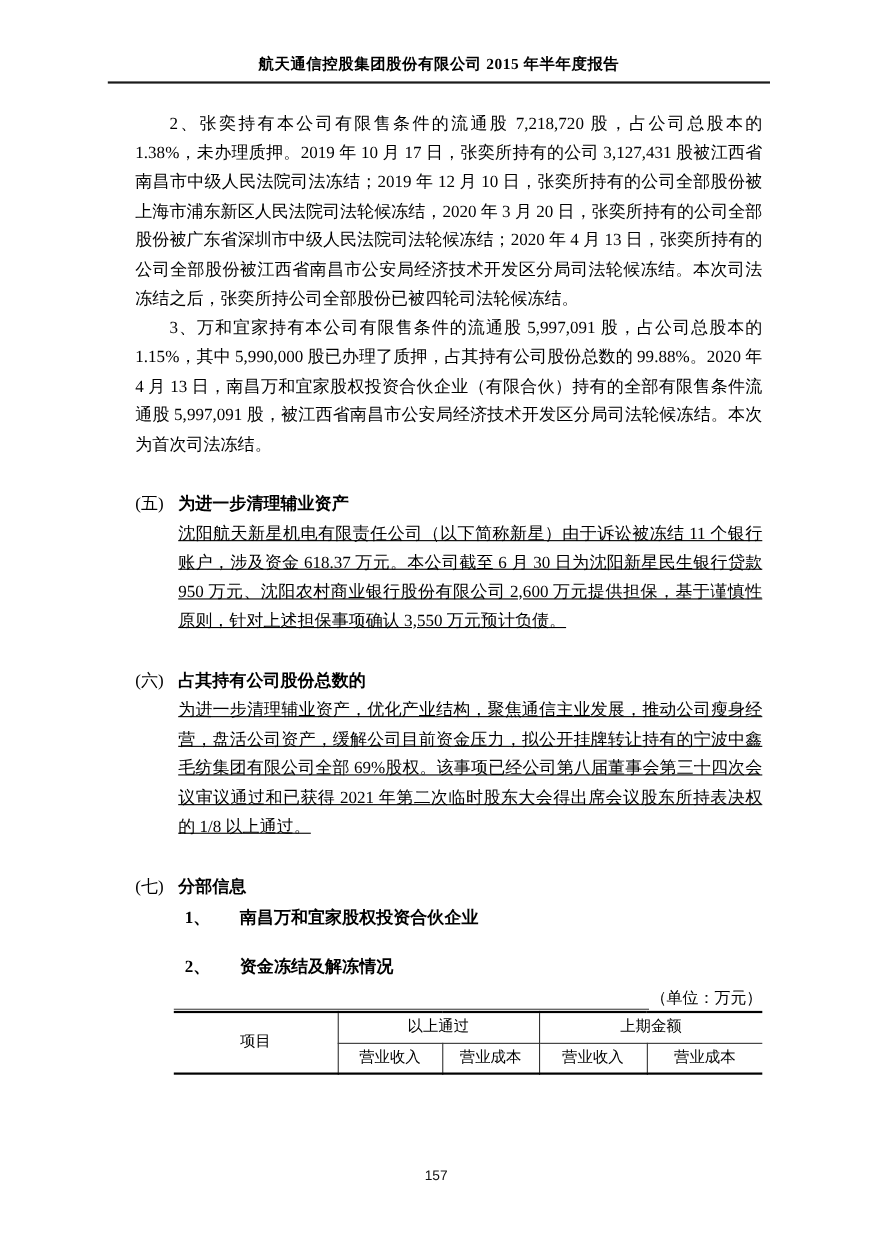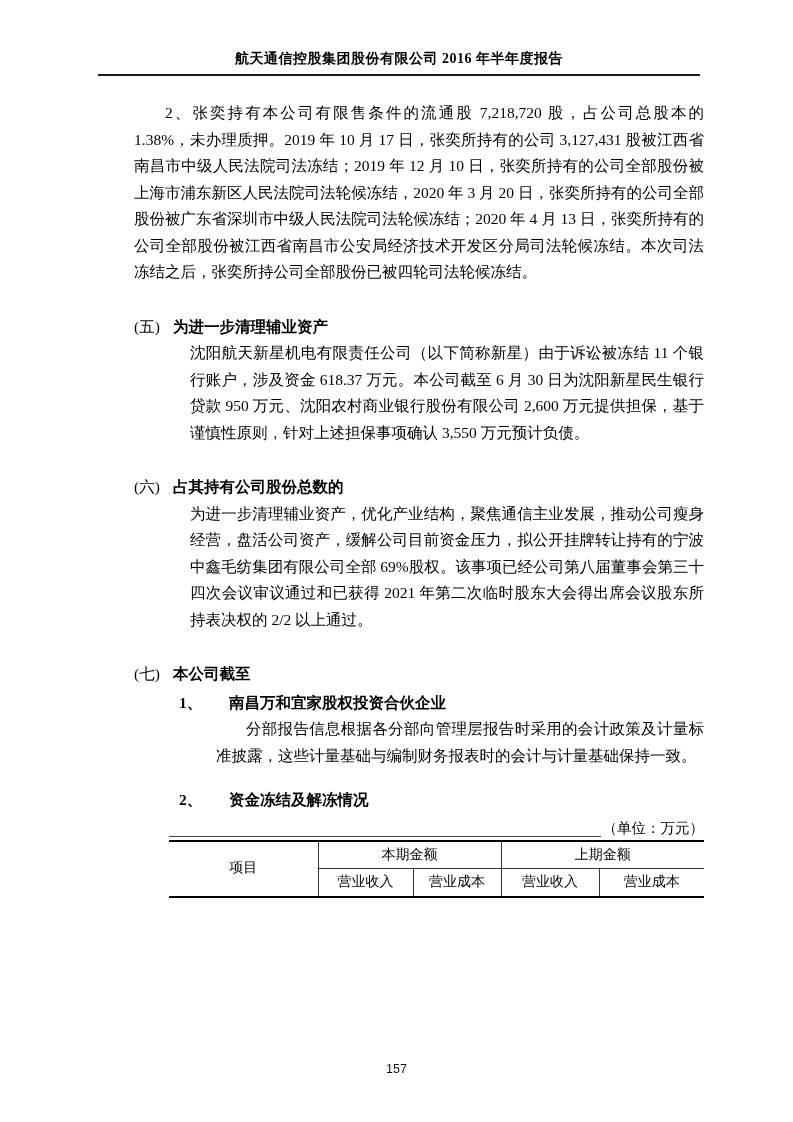--- a/index.html
+++ b/index.html
@@ -22,58 +22,57 @@
     text-align: center;
     font-size: 14px;
     font-weight: bold;
     letter-spacing: 0.5px;
     padding-bottom: 6px;
     border-bottom: 2px solid #1a1a1a;
   }
   .content {
     position: absolute;
     top: 100px;
-    left: 134px;
+    left: 123px;
     width: 570px;
     font-size: 15.5px;
     line-height: 26.5px;
     text-align: justify;
   }
   .num-para { text-indent: 31px; }
   .section { margin-top: 28px; }
   .sec-head {
     position: relative;
     padding-left: 39px;
     font-weight: bold;
   }
   .sec-label {
     position: absolute;
     left: 0;
     font-weight: normal;
   }
-  .sec-body { margin-left: 56px; }
+  .sec-body { margin-left: 39px; text-decoration: underline; }
   .subsection { margin-top: 2px; }
   .subsection.gap { margin-top: 18px; }
   .sub-head {
     position: relative;
     padding-left: 95px;
     font-weight: bold;
   }
   .sub-label { position: absolute; left: 45px; }
   .sub-body {
     margin-left: 82px;
     text-indent: 30px;
   }
   .table-area { margin-left: 35px; width: 535px; margin-top: 4px; }
   .unit-row {
     display: flex;
-    align-items: flex-start;
+    align-items: center;
     font-size: 14.5px;
     line-height: 22px;
-    font-family: Liberation Mono, monospace;
   }
   .unit-line {
     flex: 1;
     height: 19px;
     border-bottom: 1px solid #444444;
   }
   .unit-text { white-space: nowrap; padding-left: 2px; }
   table.seg-table {
     width: 535px;
     border-collapse: collapse;
@@ -101,57 +100,57 @@
     font-size: 12.5px;
     color: #111111;
   }
 </style>
 </head>
 <body>
 
 <div class="page">
 
   <div class="doc-header">
-    <span>航天通信控股集团股份有限公司 2016 年半年度报告</span>
+    <span>航天通信控股集团股份有限公司 2015 年半年度报告</span>
   </div>
 
   <div class="content">
 
     <p class="num-para">2、张奕持有本公司有限售条件的流通股 7,218,720 股，占公司总股本的 1.38%，未办理质押。2019 年 10 月 17 日，张奕所持有的公司 3,127,431 股被江西省南昌市中级人民法院司法冻结；2019 年 12 月 10 日，张奕所持有的公司全部股份被上海市浦东新区人民法院司法轮候冻结，2020 年 3 月 20 日，张奕所持有的公司全部股份被广东省深圳市中级人民法院司法轮候冻结；2020 年 4 月 13 日，张奕所持有的公司全部股份被江西省南昌市公安局经济技术开发区分局司法轮候冻结。本次司法冻结之后，张奕所持公司全部股份已被四轮司法轮候冻结。</p>
 
+    <p class="num-para">3、万和宜家持有本公司有限售条件的流通股 5,997,091 股，占公司总股本的 1.15%，其中 5,990,000 股已办理了质押，占其持有公司股份总数的 99.88%。2020 年 4 月 13 日，南昌万和宜家股权投资合伙企业（有限合伙）持有的全部有限售条件流通股 5,997,091 股，被江西省南昌市公安局经济技术开发区分局司法轮候冻结。本次为首次司法冻结。</p>
 
     <div class="section">
       <div class="sec-head">
         <span class="sec-label">(五)</span>
         <span>为进一步清理辅业资产</span>
       </div>
       <p class="sec-body">沈阳航天新星机电有限责任公司（以下简称新星）由于诉讼被冻结 11 个银行账户，涉及资金 618.37 万元。本公司截至 6 月 30 日为沈阳新星民生银行贷款 950 万元、沈阳农村商业银行股份有限公司 2,600 万元提供担保，基于谨慎性原则，针对上述担保事项确认 3,550 万元预计负债。</p>
     </div>
 
     <div class="section">
       <div class="sec-head">
         <span class="sec-label">(六)</span>
         <span>占其持有公司股份总数的</span>
       </div>
-      <p class="sec-body">为进一步清理辅业资产，优化产业结构，聚焦通信主业发展，推动公司瘦身经营，盘活公司资产，缓解公司目前资金压力，拟公开挂牌转让持有的宁波中鑫毛纺集团有限公司全部 69%股权。该事项已经公司第八届董事会第三十四次会议审议通过和已获得 2021 年第二次临时股东大会得出席会议股东所持表决权的 2/2 以上通过。</p>
+      <p class="sec-body">为进一步清理辅业资产，优化产业结构，聚焦通信主业发展，推动公司瘦身经营，盘活公司资产，缓解公司目前资金压力，拟公开挂牌转让持有的宁波中鑫毛纺集团有限公司全部 69%股权。该事项已经公司第八届董事会第三十四次会议审议通过和已获得 2021 年第二次临时股东大会得出席会议股东所持表决权的 1/8 以上通过。</p>
     </div>
 
     <div class="section">
       <div class="sec-head">
         <span class="sec-label">(七)</span>
-        <span>本公司截至</span>
+        <span>分部信息</span>
       </div>
     </div>
 
     <div class="subsection">
       <div class="sub-head">
         <span class="sub-label">1、</span>
         <span>南昌万和宜家股权投资合伙企业</span>
       </div>
-      <p class="sub-body">分部报告信息根据各分部向管理层报告时采用的会计政策及计量标准披露，这些计量基础与编制财务报表时的会计与计量基础保持一致。</p>
     </div>
 
     <div class="subsection gap">
       <div class="sub-head">
         <span class="sub-label">2、</span>
         <span>资金冻结及解冻情况</span>
       </div>
     </div>
 
     <div class="table-area">
@@ -163,21 +162,21 @@
         <colgroup>
           <col style="width:149px">
           <col style="width:95px">
           <col style="width:88px">
           <col style="width:98px">
           <col style="width:105px">
         </colgroup>
         <tbody>
           <tr>
             <td rowspan="2" class="b-r">项目</td>
-            <td colspan="2" class="b-r b-b">本期金额</td>
+            <td colspan="2" class="b-r b-b">以上通过</td>
             <td colspan="2" class="b-b">上期金额</td>
           </tr>
           <tr>
             <td class="b-r">营业收入</td>
             <td class="b-r">营业成本</td>
             <td class="b-r">营业收入</td>
             <td>营业成本</td>
           </tr>
         </tbody>
       </table>

